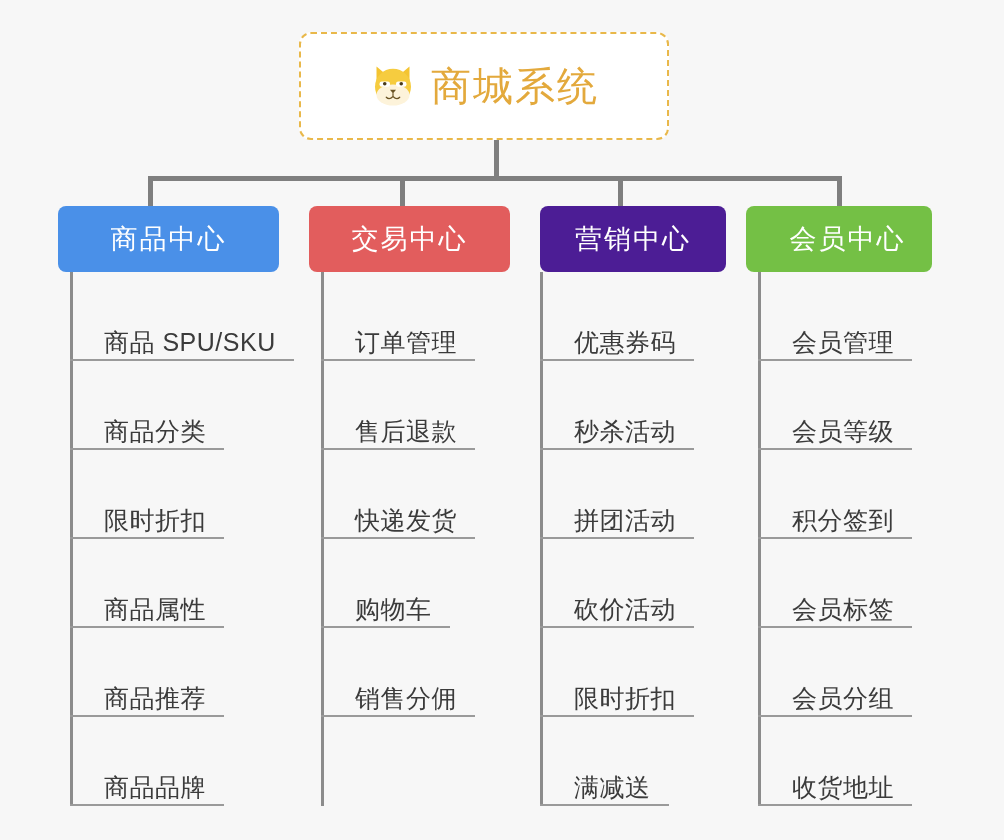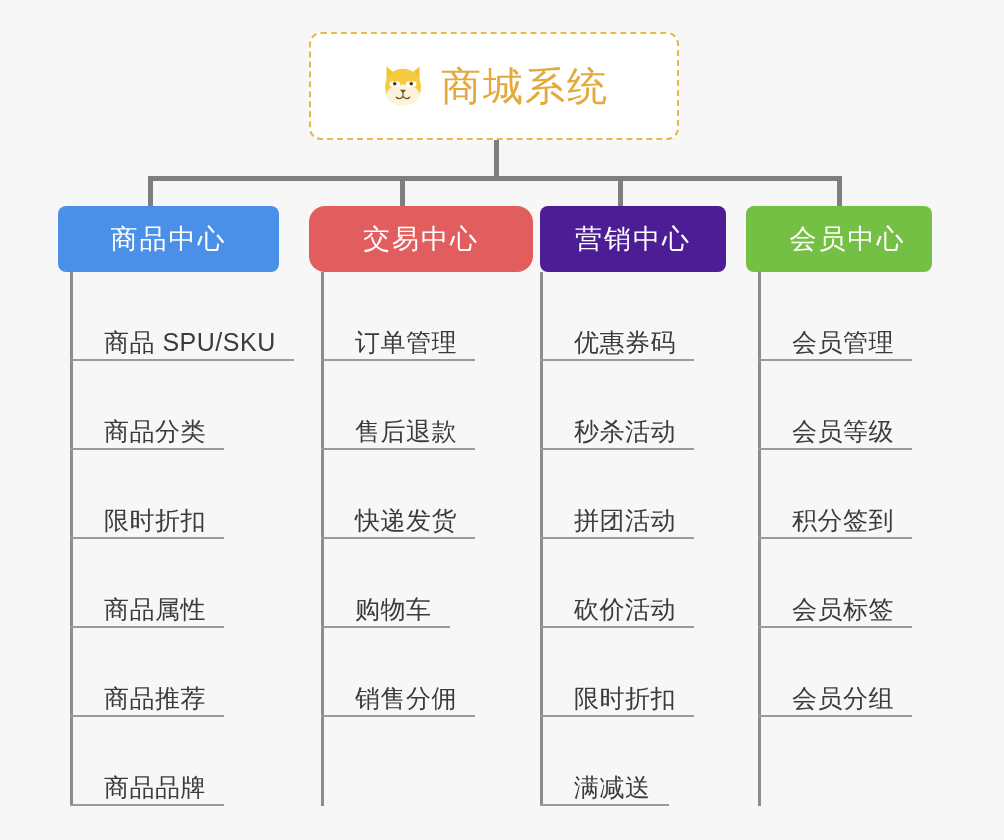--- a/index.html
+++ b/index.html
@@ -16,21 +16,21 @@
   }
 
   #mindmap {
     position: absolute;
     inset: 0;
   }
 
   
   .root-node {
     position: absolute;
-    left: 309px;
+    left: 299px;
     top: 32px;
     width: 370px;
     height: 108px;
     background: #ffffff;
     border: 2px dashed #e9b84a;
     border-radius: 12px;
     box-sizing: border-box;
     display: flex;
     align-items: center;
     justify-content: center;
@@ -68,21 +68,21 @@
     box-sizing: border-box;
   }
   .branch-label {
     font-size: 27px;
     color: #ffffff;
     letter-spacing: 2px;
     white-space: nowrap;
   }
 
   .branch-0 { left: 58px;  top: 206px; width: 221px; background: #4a90e8; }
-  .branch-1 { left: 309px; top: 206px; width: 224px; background: #e25d5d; border-radius: 16px; }
+  .branch-1 { left: 309px; top: 206px; width: 201px; background: #e25d5d; }
   .branch-2 { left: 528px; top: 206px; width: 186px; background: #e9ad3e; }
   .branch-3 { left: 746px; top: 206px; width: 186px; background: #74c045; }
 
   
   .leaf-col {
     position: absolute;
     top: 272px;
   }
   .leaf-col-0 { left: 70px; }
   .leaf-col-1 { left: 321px; }
@@ -269,15 +269,19 @@
       <span class="leaf-underline" style="width: 154px;"></span>
     </div>
     <div class="leaf-item">
       <span class="leaf-label">会员标签</span>
       <span class="leaf-underline" style="width: 154px;"></span>
     </div>
     <div class="leaf-item">
       <span class="leaf-label">会员分组</span>
       <span class="leaf-underline" style="width: 154px;"></span>
     </div>
+    <div class="leaf-item">
+      <span class="leaf-label">收货地址</span>
+      <span class="leaf-underline" style="width: 154px;"></span>
+    </div>
   </div>
 
 </div>
 
 </body></html>

